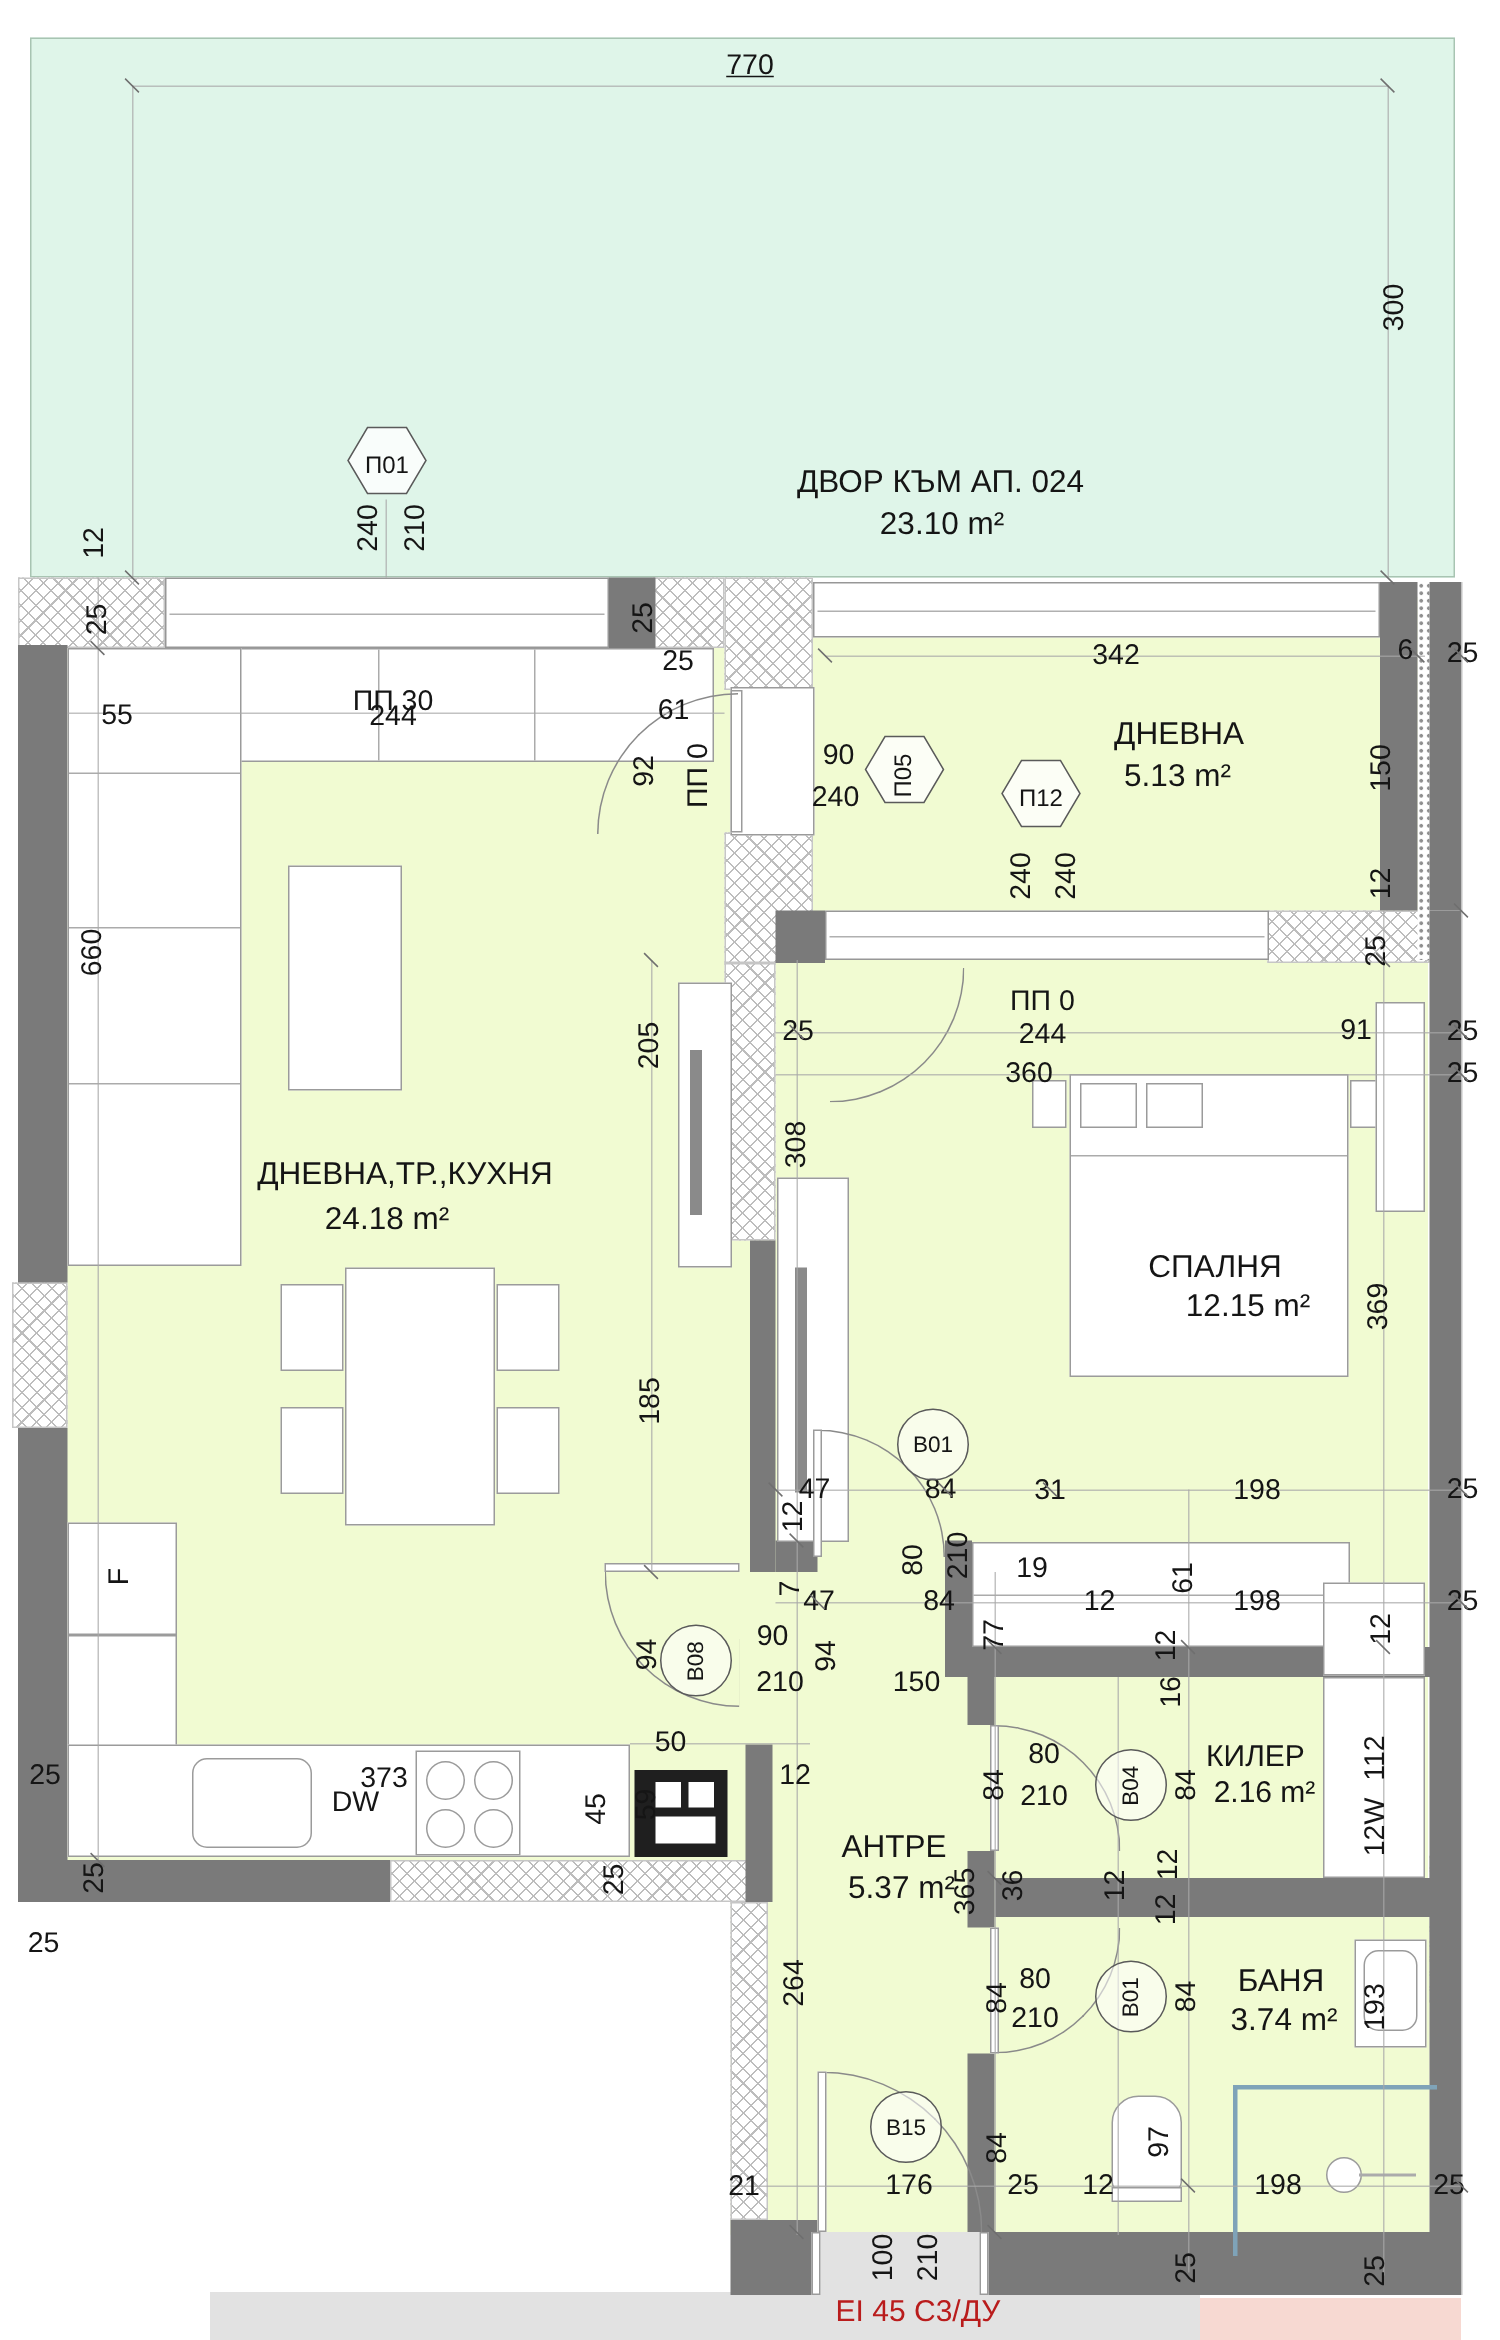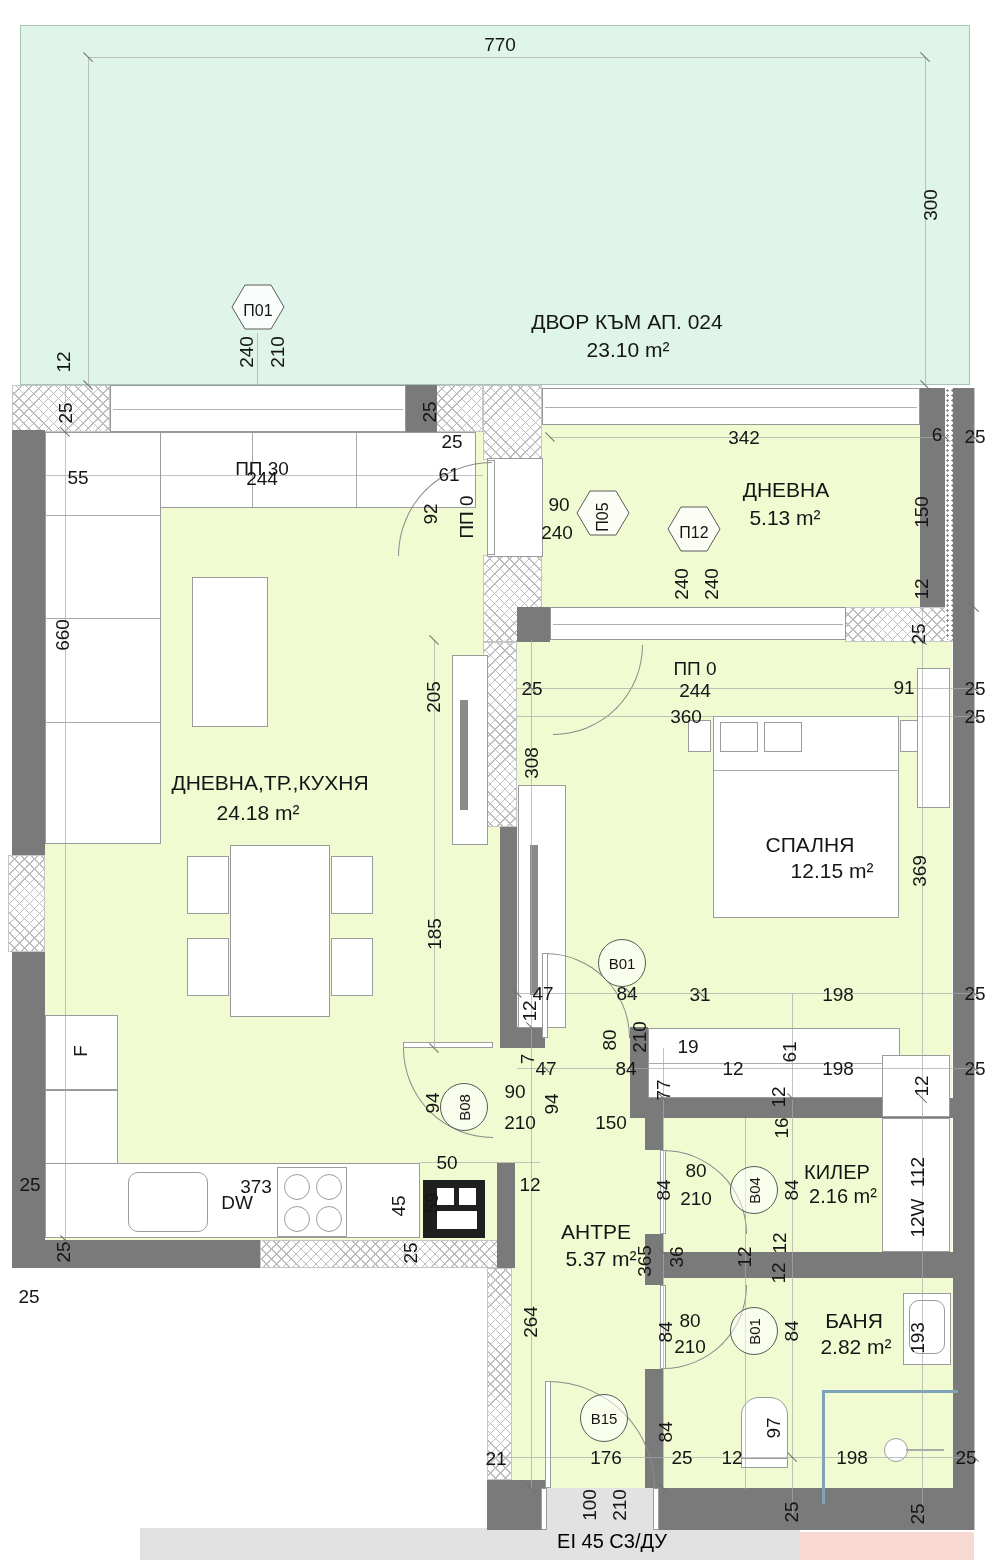--- a/index.html
+++ b/index.html
@@ -28,21 +28,21 @@
   .circ{width:46px;height:46px;border:1px solid #5a5a5a;border-radius:50%;
         background:rgba(255,255,255,.55);display:flex;align-items:center;justify-content:center;
         font-size:15px;}
   .hexwrap{position:absolute;width:54px;height:54px;transform:translate(-50%,-50%);}
   .hexwrap span{position:absolute;inset:0;display:flex;align-items:center;justify-content:center;font-size:16px;}
   .hexwrap span.r{transform:rotate(-90deg);}
   .room-label{position:absolute;transform:translate(-50%,-50%);font-size:21px;white-space:nowrap;text-align:center;}
   .blk{position:absolute;background:#1f1f1f;}
   .wsq{position:absolute;background:#fff;}
   .glass{position:absolute;background:#7fa3b8;}
-  .note{font-size:20px;color:#000000;}
+  .note{font-size:20px;color:#b91c1c;}
 </style>
 </head>
 <body>
 
 <div id="canvas" style="--yard: #dff5e9; --floor: #f1fbd2; --wall: #7a7a7a; --landing: #e2e2e2; --corridor: #f7d9d2;">
 
   <div class="yard" style="left:20px;top:25px;width:950px;height:360px;"></div>
   <div class="room-label" style="left:627px;top:322px;">ДВОР КЪМ АП. 024</div>
   <div class="room-label" style="left:628px;top:350px;">23.10 m²</div>
 
@@ -186,25 +186,25 @@
   <div class="room-label" style="left:258px;top:813px;">24.18 m²</div>
   <div class="room-label" style="left:786px;top:490px;">ДНЕВНА</div>
   <div class="room-label" style="left:785px;top:518px;">5.13 m²</div>
   <div class="room-label" style="left:810px;top:845px;">СПАЛНЯ</div>
   <div class="room-label" style="left:808px;top:871px;margin-left:24px;">12.15 m²</div>
   <div class="room-label" style="left:596px;top:1232px;">АНТРЕ</div>
   <div class="room-label" style="left:601px;top:1259px;">5.37 m²</div>
   <div class="room-label" style="left:837px;top:1172px;font-size:20px;">КИЛЕР</div>
   <div class="room-label" style="left:843px;top:1196px;font-size:20px;">2.16 m²</div>
   <div class="room-label" style="left:854px;top:1321px;">БАНЯ</div>
-  <div class="room-label" style="left:856px;top:1347px;">2.82 m²</div>
+  <div class="room-label" style="left:856px;top:1347px;">3.74 m²</div>
   <div class="lbl note" style="left:612px;top:1541px;">EI 45 С3/ДУ</div>
 
   <div id="labels-layer">
-      <div class="lbl" style="left: 500px; top: 44px;">770</div>
+      <div class="lbl" style="left: 500px; top: 44px; text-decoration: underline;">770</div>
       <div class="lbl r" style="left: 930px; top: 205px;">300</div>
       <div class="lbl r" style="left: 63px; top: 362px;">12</div>
       <div class="hexwrap" style="left: 258px; top: 311px;"><svg width="54" height="46" viewBox="0 0 54 46">
           <polygon points="14,1 40,1 53,23 40,45 14,45 1,23" fill="#ffffff" fill-opacity="0.8" stroke="#5a5a5a"></polygon>
         </svg><span class="">П01</span></div>
       <div class="lbl r" style="left: 246px; top: 352px;">240</div>
       <div class="lbl r" style="left: 277px; top: 352px;">210</div>
       <div class="lbl r" style="left: 65px; top: 413px;">25</div>
       <div class="lbl" style="left: 78px; top: 477px;">55</div>
       <div class="lbl" style="left: 262px; top: 468px;">ПП 30</div>

